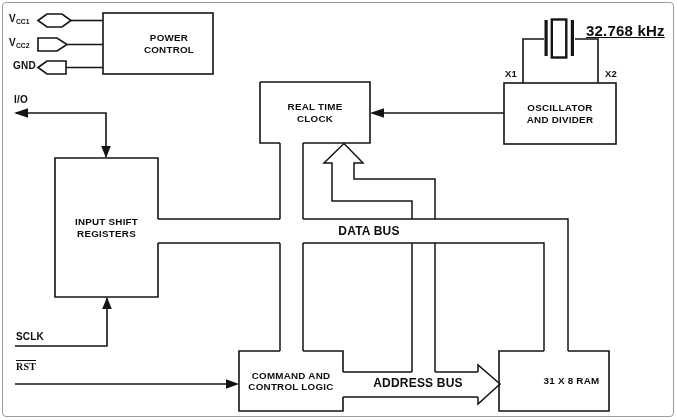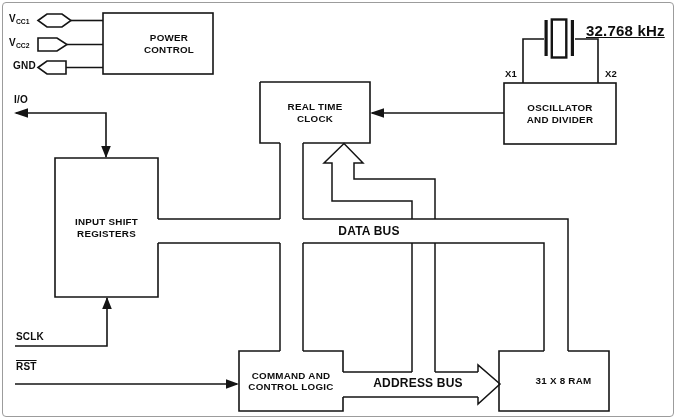--- a/index.html
+++ b/index.html
@@ -16,21 +16,21 @@
     position:absolute;font-weight:bold;font-size:10px;color:#0d0d0d;
     white-space:nowrap;letter-spacing:.2px;line-height:11px;
   }
   .boxlbl{
     position:absolute;display:flex;flex-direction:column;align-items:center;justify-content:center;
     font-weight:bold;font-size:9.8px;color:#0d0d0d;text-align:center;
     letter-spacing:.25px;line-height:11.5px;white-space:nowrap;
   }
   .buslbl{font-size:12px;text-align:center;}
   .pin-sub{font-size:6.8px;vertical-align:-2px;letter-spacing:0;}
-  .overline{text-decoration:overline;text-decoration-thickness:1.1px;}
+  .overline{text-decoration:overline;text-decoration-thickness:1.1px;font-family:Liberation Serif, serif;}
 </style>
 </head>
 <body>
 
 <div class="stage">
   <div class="frame"></div>
 
   <svg width="677" height="420" viewBox="0 0 677 420">
     <g fill="none" stroke="#141414" stroke-width="1.6">
 
@@ -114,21 +114,21 @@
     <div>AND DIVIDER</div>
   </div>
   <div class="boxlbl" style="left:55px;top:158px;width:103px;height:139px;">
     <div>INPUT SHIFT</div>
     <div>REGISTERS</div>
   </div>
   <div class="boxlbl" style="left:239px;top:351px;width:104px;height:60px;">
     <div>COMMAND AND</div>
     <div>CONTROL LOGIC</div>
   </div>
-  <div class="boxlbl" style="left:499px;top:351px;width:129px;height:60px;">
+  <div class="boxlbl" style="left:499px;top:351px;width:129px;height:60px;padding-left:8px;">
     <div>31 X 8 RAM</div>
   </div>
 
   <div class="lbl buslbl" style="left:324px;top:226px;width:90px;">DATA BUS</div>
   <div class="lbl buslbl" style="left:368px;top:378px;width:100px;">ADDRESS BUS</div>
 
   <div class="lbl" style="left:586px;top:25px;font-size:15px;text-decoration:underline;">32.768 kHz</div>
   <div class="lbl" style="left:505px;top:68px;font-size:9.5px;">X1</div>
   <div class="lbl" style="left:605px;top:68px;font-size:9.5px;">X2</div>
 </div>

